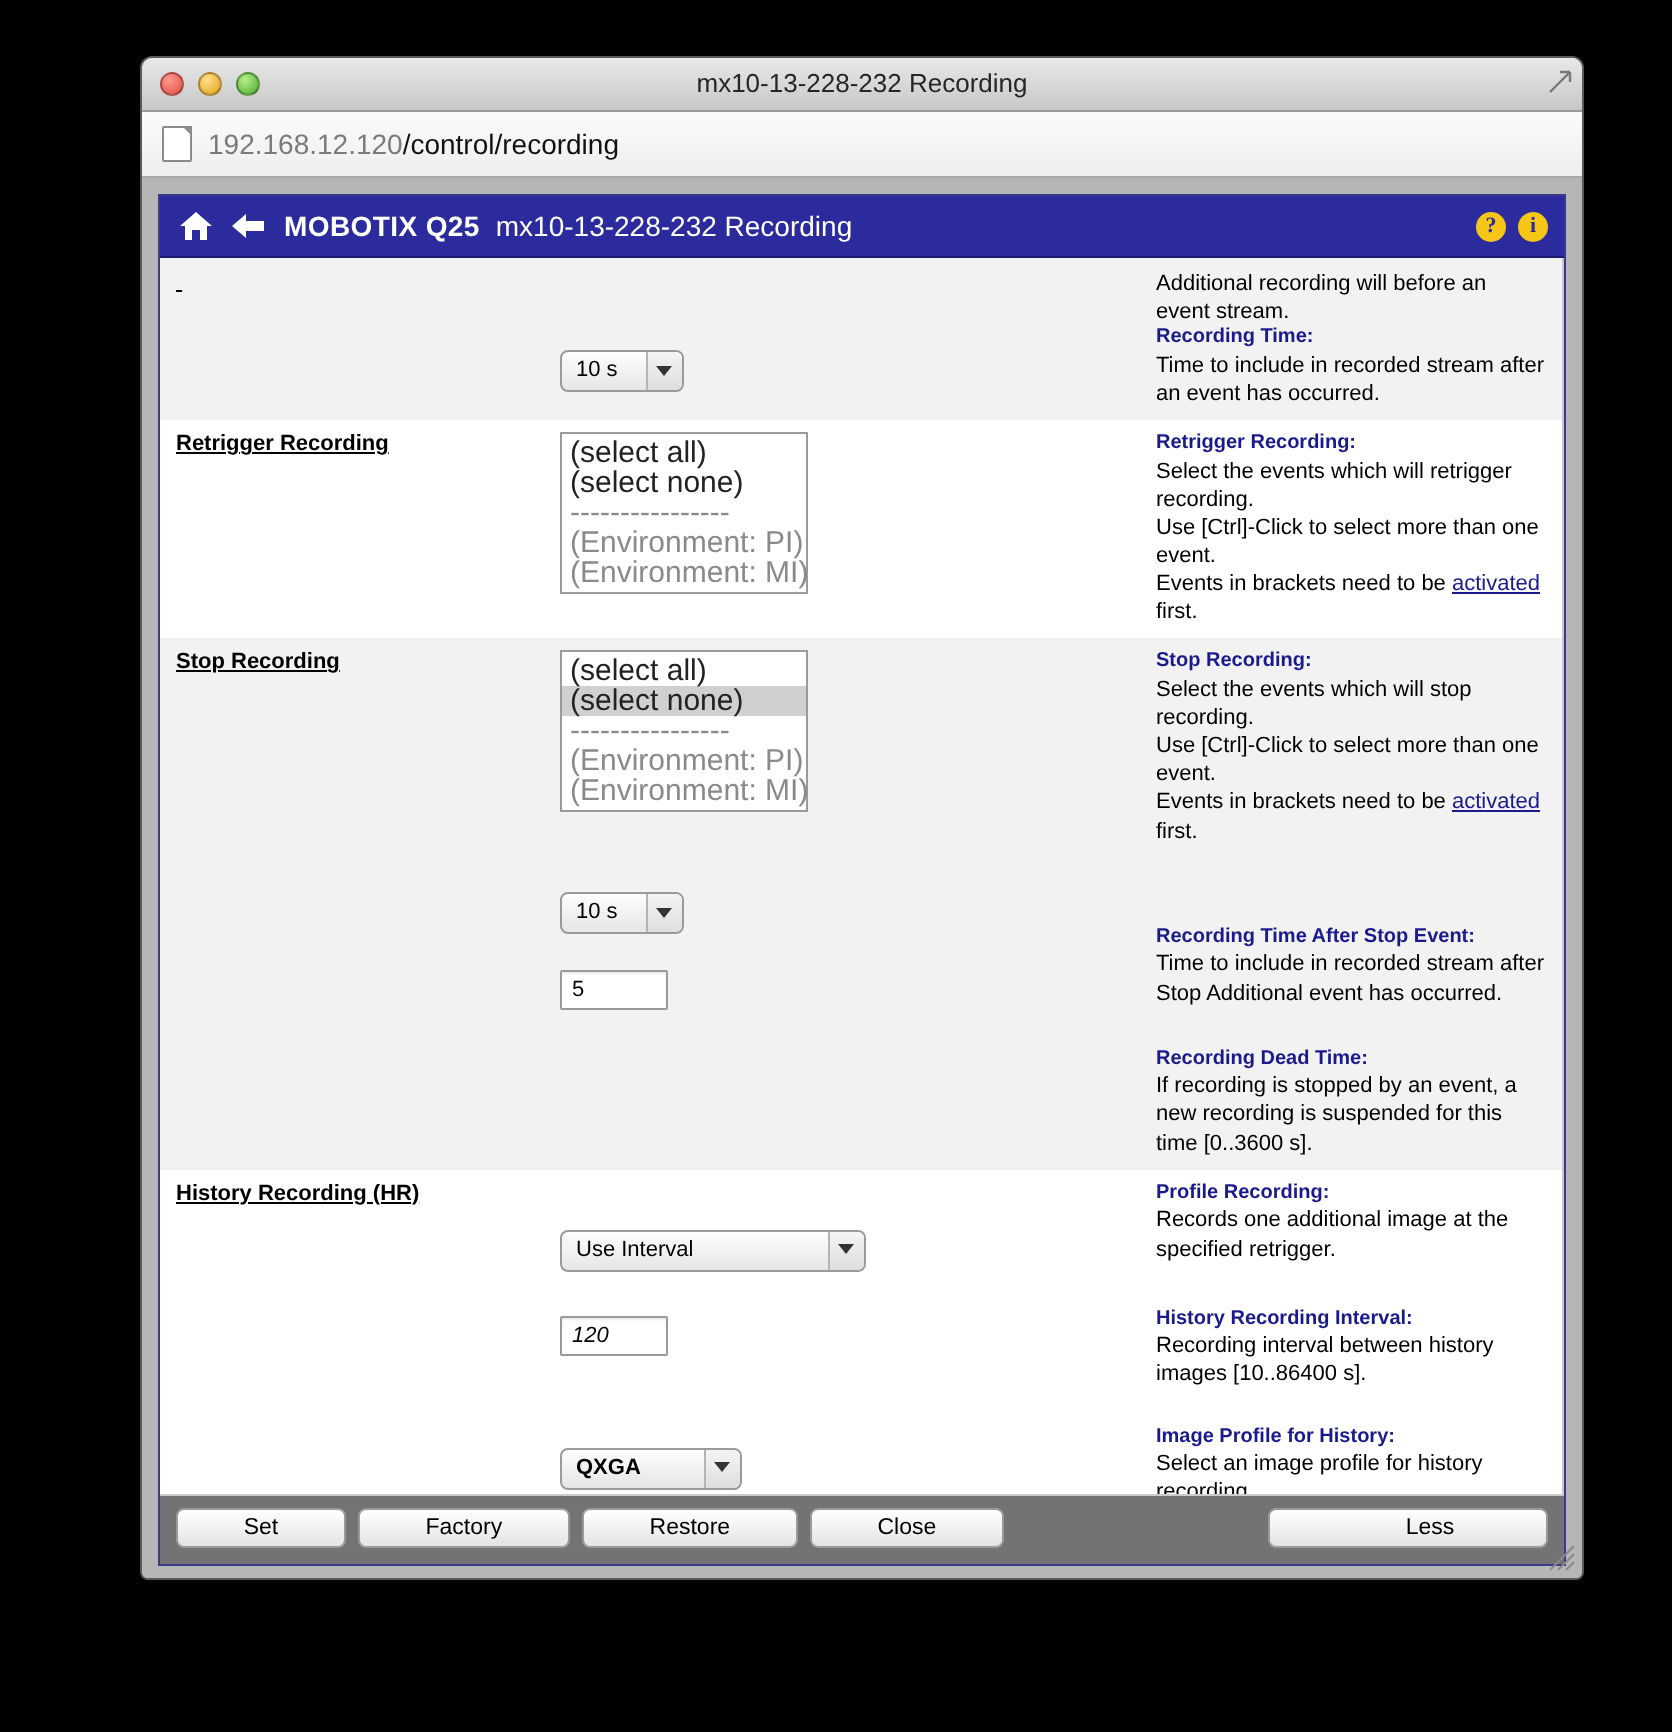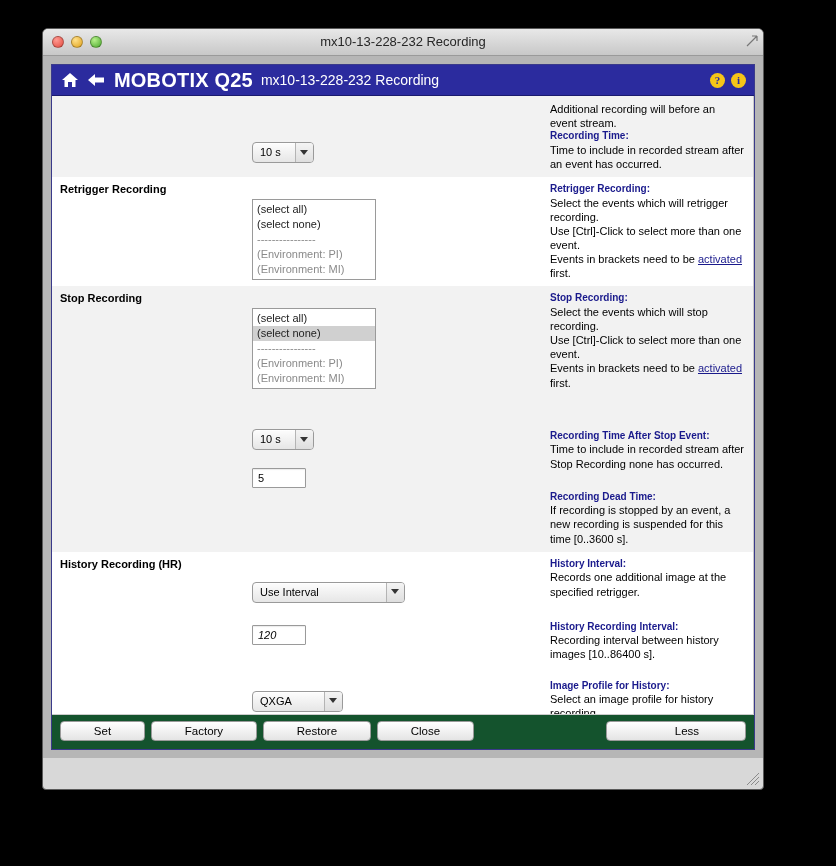--- a/index.html
+++ b/index.html
@@ -7,21 +7,21 @@
     padding: 0;
     background: #000000;
     width: 836px;
     height: 866px;
     overflow: hidden;
     font-family: "Liberation Sans", sans-serif;
   }
 
   .window {
     position: absolute;
-    left: 42px;
+    left: 70px;
     top: 28px;
     width: 720px;
     height: 760px;
     background: #d8d8d8;
     border-radius: 6px 6px 4px 4px;
     box-shadow: 0 4px 16px rgba(0,0,0,0.6);
     overflow: hidden;
     border: 1px solid #5a5a5a;
   }
 
@@ -127,21 +127,21 @@
     width: 20px; height: 18px;
     margin-right: 6px;
     display: flex; align-items: center; justify-content: center;
   }
   .back-ic {
     width: 20px; height: 18px;
     margin-right: 8px;
     display: flex; align-items: center; justify-content: center;
   }
   .brand {
-    font-size: 20px;
+    font-size: 14px;
     font-weight: bold;
     color: #ffffff;
     margin-right: 8px;
     letter-spacing: 0.2px;
   }
   .app-title {
     font-size: 14px;
     color: #ffffff;
   }
   .appbar-right {
@@ -191,20 +191,21 @@
     padding: 6px 8px;
     font-size: 11px;
     color: #000;
   }
   td.label {
     width: 176px;
     font-weight: bold;
     font-size: 12px;
     color: #111;
     padding-left: 10px;
+    text-decoration: underline;
   }
   td.value {
     width: 282px;
   }
   td.expl {
     font-size: 10px;
     line-height: 1.28;
     color: #111;
     padding-right: 10px;
   }
@@ -276,24 +277,23 @@
     width: 17px;
     border-left: 1px solid #b4b4b4;
     background: linear-gradient(to bottom, #f4f4f4, #dedede);
     border-radius: 0 3px 3px 0;
   }
 
   .listbox {
     border: 1px solid #9a9a9a;
     background: #ffffff;
     width: 122px;
-    font-size: 11px;
+    font-size: 15px;
     color: #222;
     padding: 2px 0;
-    margin-top: 16px;
   }
   .listbox .opt {
     padding: 1px 4px;
     line-height: 13px;
     white-space: nowrap;
   }
   .listbox .opt.sel-opt {
     background: #d0d0d0;
   }
   .listbox .opt.dim { color: #8a8a8a; }
@@ -306,21 +306,21 @@
     width: 40px;
     color: #000;
     border-radius: 1px;
     box-shadow: 0 1px 1px rgba(0,0,0,0.08) inset;
   }
   .txtin.w60 { width: 42px; }
 
   
   .btnbar {
     flex: 0 0 auto;
-    background: #14532d;
+    background: #737373;
     border-top: 1px solid #cccccc;
     padding: 6px 8px 8px 8px;
     display: flex;
     align-items: center;
     gap: 6px;
     position: relative;
   }
   .btn {
     background: linear-gradient(to bottom, #ffffff, #e4e4e4);
     border: 1px solid #9a9a9a;
@@ -351,20 +351,26 @@
       <div class="dot green"></div>
     </div>
     <div class="title-text">mx10-13-228-232 Recording</div>
     <div class="resize-tr">
       <svg width="14" height="14" viewBox="0 0 14 14">
         <path d="M2 12 L12 2 M12 2 L12 7 M12 2 L7 2" stroke="#777" stroke-width="1.2" fill="none"></path>
       </svg>
     </div>
   </div>
 
+  <div class="urlbar">
+    <div class="doc-icon"></div>
+    <div class="url-text">
+      <span>192.168.12.120</span><b>/control/recording</b>
+    </div>
+  </div>
 
   <div class="page">
     <div class="inner">
 
       <div class="appbar">
         <div class="home-ic">
           <svg width="18" height="16" viewBox="0 0 18 16">
             <path d="M9 1 L17 8 L14.5 8 L14.5 15 L3.5 15 L3.5 8 L1 8 Z" fill="#ffffff"></path>
             <rect x="7" y="10" width="4" height="5" fill="#2b2b9e"></rect>
           </svg>
@@ -446,44 +452,44 @@
                 <div style="height:18px;"></div>
                 <input class="txtin w60" value="5" style="">
               </td>
               <td class="expl">
                 <b class="ln">Stop Recording:</b>
                 <span class="ln">Select the events which will stop recording.</span>
                 <span class="ln">Use [Ctrl]-Click to select more than one event.</span>
                 <span class="ln">Events in brackets need to be <a href="#">activated</a> first.</span>
                 <div style="height:40px;"></div>
                 <b class="ln">Recording Time After Stop Event:</b>
-                <span class="ln">Time to include in recorded stream after Stop Recording none has occurred.</span>
+                <span class="ln">Time to include in recorded stream after Stop Additional event has occurred.</span>
                 <div style="height:20px;"></div>
                 <b class="ln">Recording Dead Time:</b>
                 <span class="ln">If recording is stopped by an event, a new recording is suspended for this time [0..3600 s].</span>
               </td>
             </tr>
 
             <tr class="rowB">
               <td class="label">History Recording (HR)</td>
               <td class="value">
                 <span class="sel popup" style="min-width:112px;">
                   <span>Use Interval</span>
                   <span class="arrowbox"></span>
                 </span>
                 <div style="height:22px;"></div>
                 <input class="txtin" style="width: 42px; font-style: italic;" value="120">
                 <div style="height:22px;"></div>
-                <span class="sel popup" style="min-width:50px;">
+                <span class="sel popup" style="min-width:50px;font-weight:bold;">
                   <span>QXGA</span>
                   <span class="arrowbox"></span>
                 </span>
               </td>
               <td class="expl">
-                <b class="ln">History Interval:</b>
+                <b class="ln">Profile Recording:</b>
                 <span class="ln">Records one additional image at the specified retrigger.</span>
                 <div style="height:22px;"></div>
                 <b class="ln">History Recording Interval:</b>
                 <span class="ln">Recording interval between history images [10..86400 s].</span>
                 <div style="height:18px;"></div>
                 <b class="ln">Image Profile for History:</b>
                 <span class="ln">Select an image profile for history recording.</span>
               </td>
             </tr>
 

